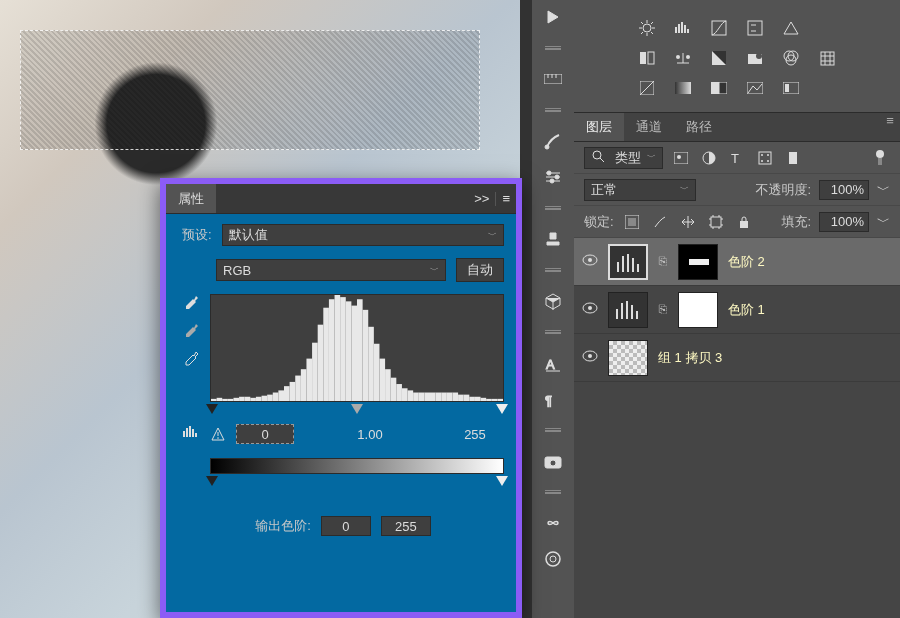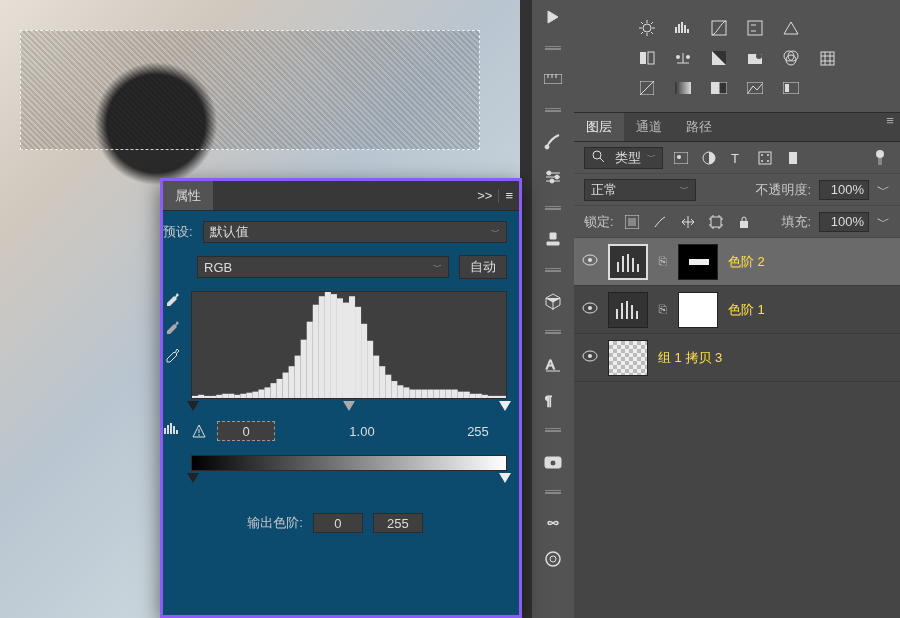--- a/index.html
+++ b/index.html
@@ -51,31 +51,31 @@
 .layer { display:flex; align-items:center; height:48px; padding:0 8px; gap:10px; border-bottom:1px solid #3b3b3b; }
 .layer.sel { background:#6a6a6a; }
 .eye { width:16px; height:16px; }
 .thumb { width:40px; height:36px; background:#333; border:1px solid #222; display:flex; align-items:center; justify-content:center; position:relative; }
 .thumb.mask { background:#000; }
 .thumb.mask::after{ content:""; position:absolute; left:10px; top:14px; width:20px; height:6px; background:#eee; }
 .thumb.img { background:linear-gradient(135deg,#a7b6c0,#d8d8d0); }
 .thumb.checker { background:
   repeating-conic-gradient(#bbb 0 25%, #eee 0 50%) 0 0/8px 8px; }
 .link { width:10px; text-align:center; color:#ccc; font-size:11px; }
-.lname { color:#fde047; }
+.lname { color:#fef9c3; }
 .adj-thumb { background:#333; position:relative; }
 .adj-thumb svg{position:absolute;left:4px;top:6px;}
 
 
-.props { position:absolute; left:160px; top:178px; width:362px; height:440px; background:#0c4a6e; border:3px solid #8b5cf6; box-shadow:0 6px 20px rgba(0,0,0,.55); display:flex; flex-direction:column; }
+.props { position:absolute; left:160px; top:178px; width:362px; height:440px; background:#0369a1; border:6px solid #8b5cf6; box-shadow:0 6px 20px rgba(0,0,0,.55); display:flex; flex-direction:column; }
 .props-hd { height:30px; display:flex; align-items:center; border-bottom:1px solid #2b2b2b; }
 .props-hd .tab { background:#535353; padding:0 12px; height:100%; display:flex; align-items:center; }
 .props-hd .rest { flex:1; background:#383838; height:100%; display:flex; align-items:center; justify-content:flex-end; padding-right:6px; gap:6px; color:#aaa; font-size:11px; }
 .props-sub { height:34px; display:flex; align-items:center; gap:10px; padding:0 10px; border-bottom:1px solid #464646; }
-.props-body { flex:1; padding:10px 12px 0 0; }
+.props-body { flex:1; padding:10px 12px 0 16px; }
 .prow { display:flex; align-items:center; gap:10px; margin-bottom:12px; }
 .prow .select { flex:1;gap:38px; }
 .btn { background:#3f3f3f; border:1px solid #2b2b2b; height:24px; padding:0 10px; display:flex; align-items:center; cursor:pointer; }
 .droppers { display:flex; flex-direction:column; gap:8px; }
 .droppers .d { width:20px; height:20px; }
 
 .histo-wrap { display:flex; gap:8px; }
 .histo { flex:1; height:108px; background:#3f3f3f; border:1px solid #2b2b2b; position:relative; overflow:hidden; }
 .sliders { position:relative; height:14px; margin-top:2px; }
 .tri { position:absolute; top:0; width:0;height:0;border-left:6px solid transparent;border-right:6px solid transparent;border-top:10px solid #aaa; }

